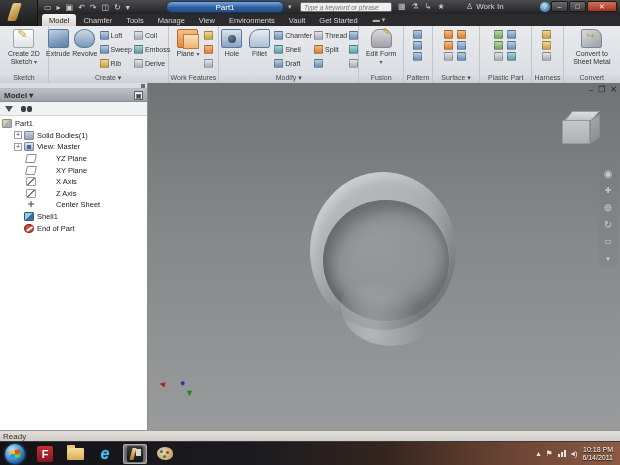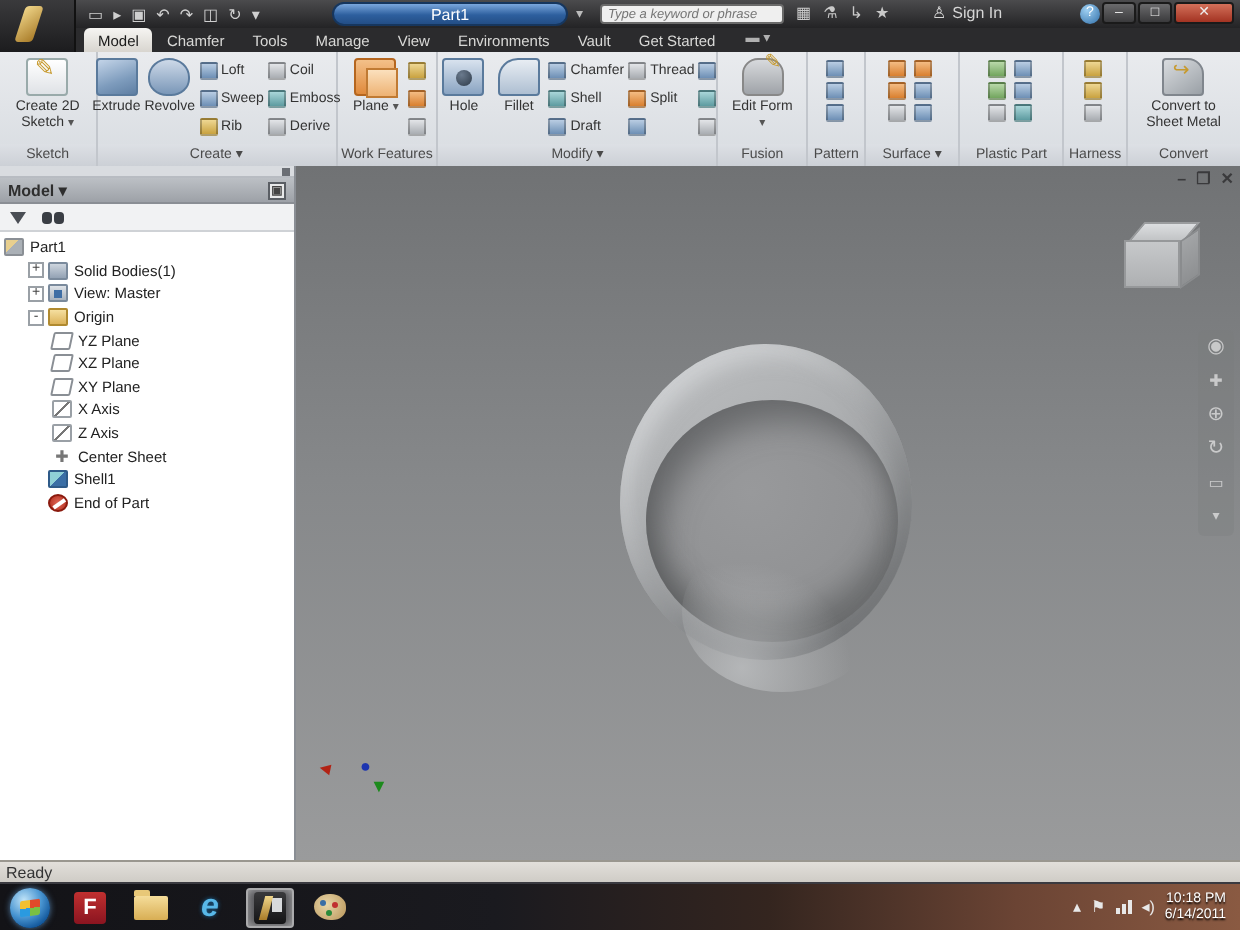--- a/index.html
+++ b/index.html
@@ -90,21 +90,21 @@
   .b-header { height:13px; background:linear-gradient(#bcc0c5,#9da1a7); border-bottom:1px solid #8a8e94;
               display:flex; align-items:center; padding:0 4px; font-size:8px; font-weight:bold; color:#2e2e2e; }
   .b-header .grow { flex:1; }
   .pin { width:9px; height:9px; border:1px solid #5a5e64; background:#e8e9ea; font-size:6px; line-height:8px; text-align:center; color:#444; }
   .b-toolbar { height:14px; background:#f1f2f3; border-bottom:1px solid #cfd2d6; display:flex; align-items:center; gap:8px; padding:0 5px; }
   .funnel { width:0; height:0; border-left:4px solid transparent; border-right:4px solid transparent; border-top:6px solid #4a4e54; }
   .binoc { display:flex; gap:1px; }
   .binoc i { width:5px; height:6px; background:#3a3e44; border-radius:2px; }
   .b-tree { flex:1; overflow:hidden; padding:2px 0 0 2px; background:#fff; }
   .trow { display:flex; align-items:center; height:11.6px; font-size:7.5px; color:#222; white-space:nowrap; }
-  .ind1 { padding-left:12px; } .ind2 { padding-left:24px; }
+  .ind1 { padding-left:12px; } .ind2 { padding-left:24px;gap:17px; }
   .exp { width:8px; height:8px; border:1px solid #9aa0a6; background:#fff; font-size:7px; line-height:6px;
          text-align:center; color:#444; margin-right:2px; flex:0 0 auto; }
   .noexp { width:10px; flex:0 0 auto; }
   .tic { width:10px; height:9px; margin-right:3px; flex:0 0 auto; border-radius:1px; position:relative; }
   .ti-part { background:linear-gradient(135deg,#e8cf8e 40%,#aab0b6 40%); border:1px solid #8a8f95; }
   .ti-solid { background:linear-gradient(#cdd5de,#93a2b4); border:1px solid #7a8a9c; }
   .ti-view { background:linear-gradient(#dfe3e8,#a8b2be); border:1px solid #7a8a9c; }
   .ti-view::after { content:""; position:absolute; left:2px; top:2px; width:4px; height:4px; background:#3f6ea5; }
   .ti-folder { background:linear-gradient(#f5dfa0,#dcb35a); border:1px solid #b08a30; }
   .ti-plane { background:#fff; border:1px solid #8a8f95; transform:skewX(-12deg); }
@@ -204,21 +204,21 @@
     <span class="title-dd">▾</span>
     <input class="searchbox" placeholder="Type a keyword or phrase" style="">
     <div class="tb-icons">
       <span>▦</span>
       <span>⚗</span>
       <span>↳</span>
       <span>★</span>
     </div>
     <div class="signin">
       <span>♙</span>
-      <span>Sign In</span>
+      <span>Work In</span>
     </div>
     <div class="help-ic">?</div>
     <div class="winbtns">
       <div class="winbtn">–</div>
       <div class="winbtn">□</div>
       <div class="winbtn close">✕</div>
     </div>
   </div>
 
   <div class="applogo">
@@ -465,32 +465,23 @@
         <div class="trow ind1">
           <span class="exp">+</span>
           <span class="tic ti-solid"></span>
           <span>Solid Bodies(1)</span>
           </div>
         <div class="trow ind1">
           <span class="exp">+</span>
           <span class="tic ti-view"></span>
           <span>View: Master</span>
           </div>
-        <div class="trow ind1">
-          <span class="exp">-</span>
-          <span class="tic ti-folder"></span>
-          <span>Origin</span>
-          </div>
         <div class="trow ind2">
           <span class="tic ti-plane"></span>
           <span>YZ Plane</span>
-          </div>
-        <div class="trow ind2">
-          <span class="tic ti-plane"></span>
-          <span>XZ Plane</span>
           </div>
         <div class="trow ind2">
           <span class="tic ti-plane"></span>
           <span>XY Plane</span>
           </div>
         <div class="trow ind2">
           <span class="tic ti-axis"></span>
           <span>X Axis</span>
           </div>
         <div class="trow ind2">

